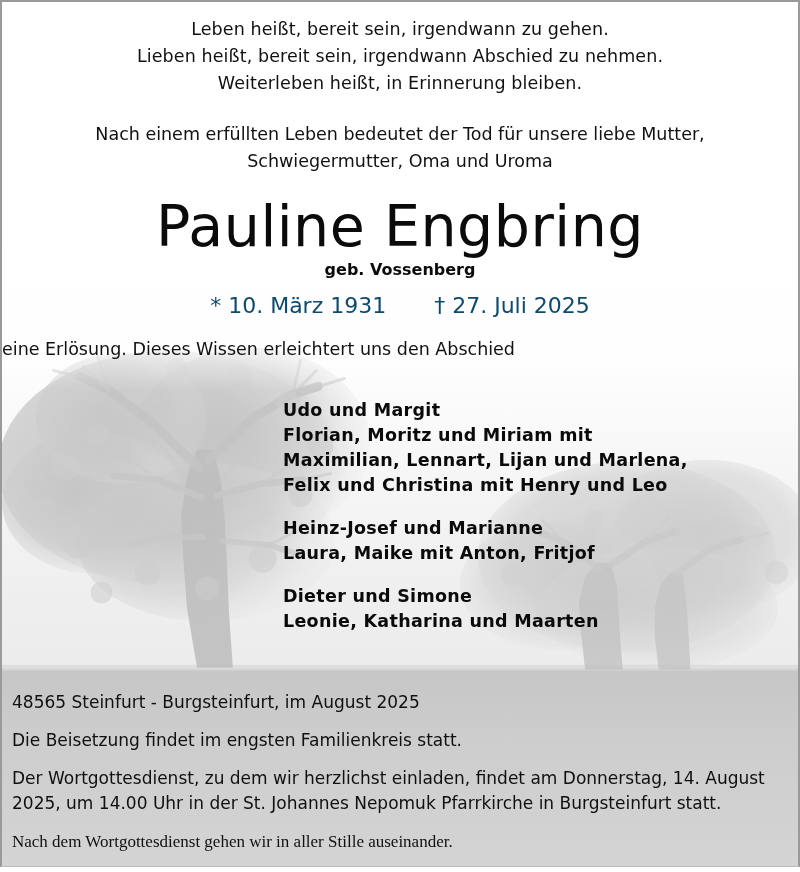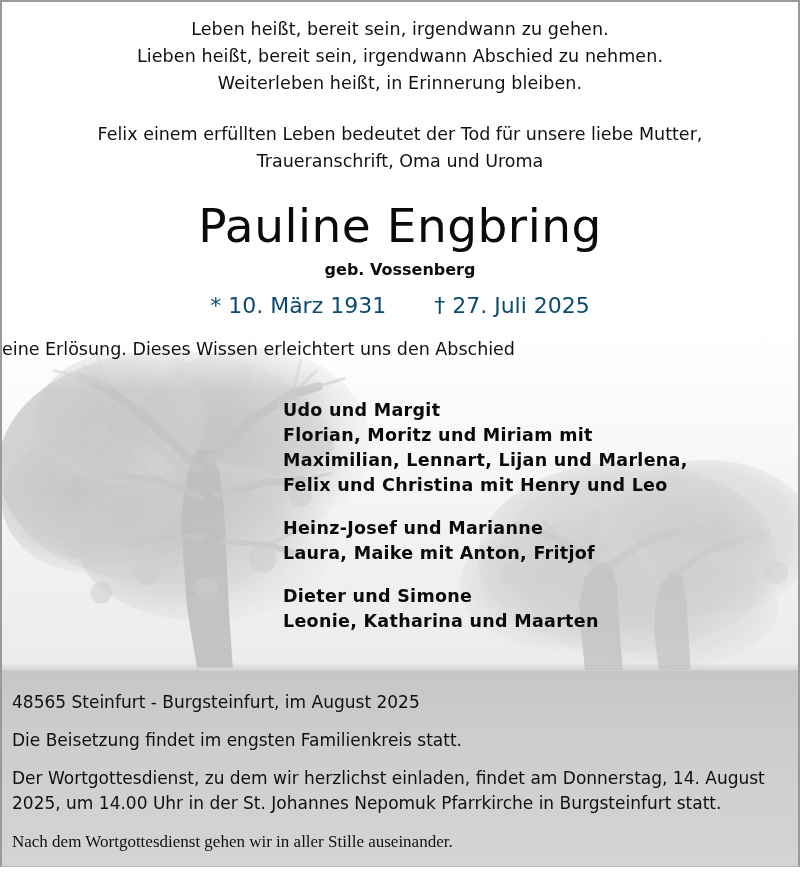--- a/index.html
+++ b/index.html
@@ -64,21 +64,21 @@
     text-align: center;
     margin-top: 24px;
     font-size: 17.5px;
     line-height: 27px;
     color: #111111;
   }
 
   .name {
     text-align: center;
     margin-top: 26px;
-    font-size: 47px;
+    font-size: 57px;
     line-height: 50px;
     font-weight: 400;
     color: #0b0b0b;
     letter-spacing: 0.5px;
   }
 
   .maiden {
     text-align: center;
     margin-top: 6px;
     font-size: 16px;
@@ -273,22 +273,22 @@
 
   <div class="layer">
 
     <div class="verse">
       <div>Leben heißt, bereit sein, irgendwann zu gehen.</div>
       <div>Lieben heißt, bereit sein, irgendwann Abschied zu nehmen.</div>
       <div>Weiterleben heißt, in Erinnerung bleiben.</div>
     </div>
 
     <div class="lead">
-      <div>Felix einem erfüllten Leben bedeutet der Tod für unsere liebe Mutter,</div>
-      <div>Traueranschrift, Oma und Uroma</div>
+      <div>Nach einem erfüllten Leben bedeutet der Tod für unsere liebe Mutter,</div>
+      <div>Schwiegermutter, Oma und Uroma</div>
     </div>
 
     <div class="name">Pauline Engbring</div>
 
     <div class="maiden">geb. Vossenberg</div>
 
     <div class="dates">
       <span>*</span>
       <span>10. März 1931</span>
       <span class="gap"></span>

